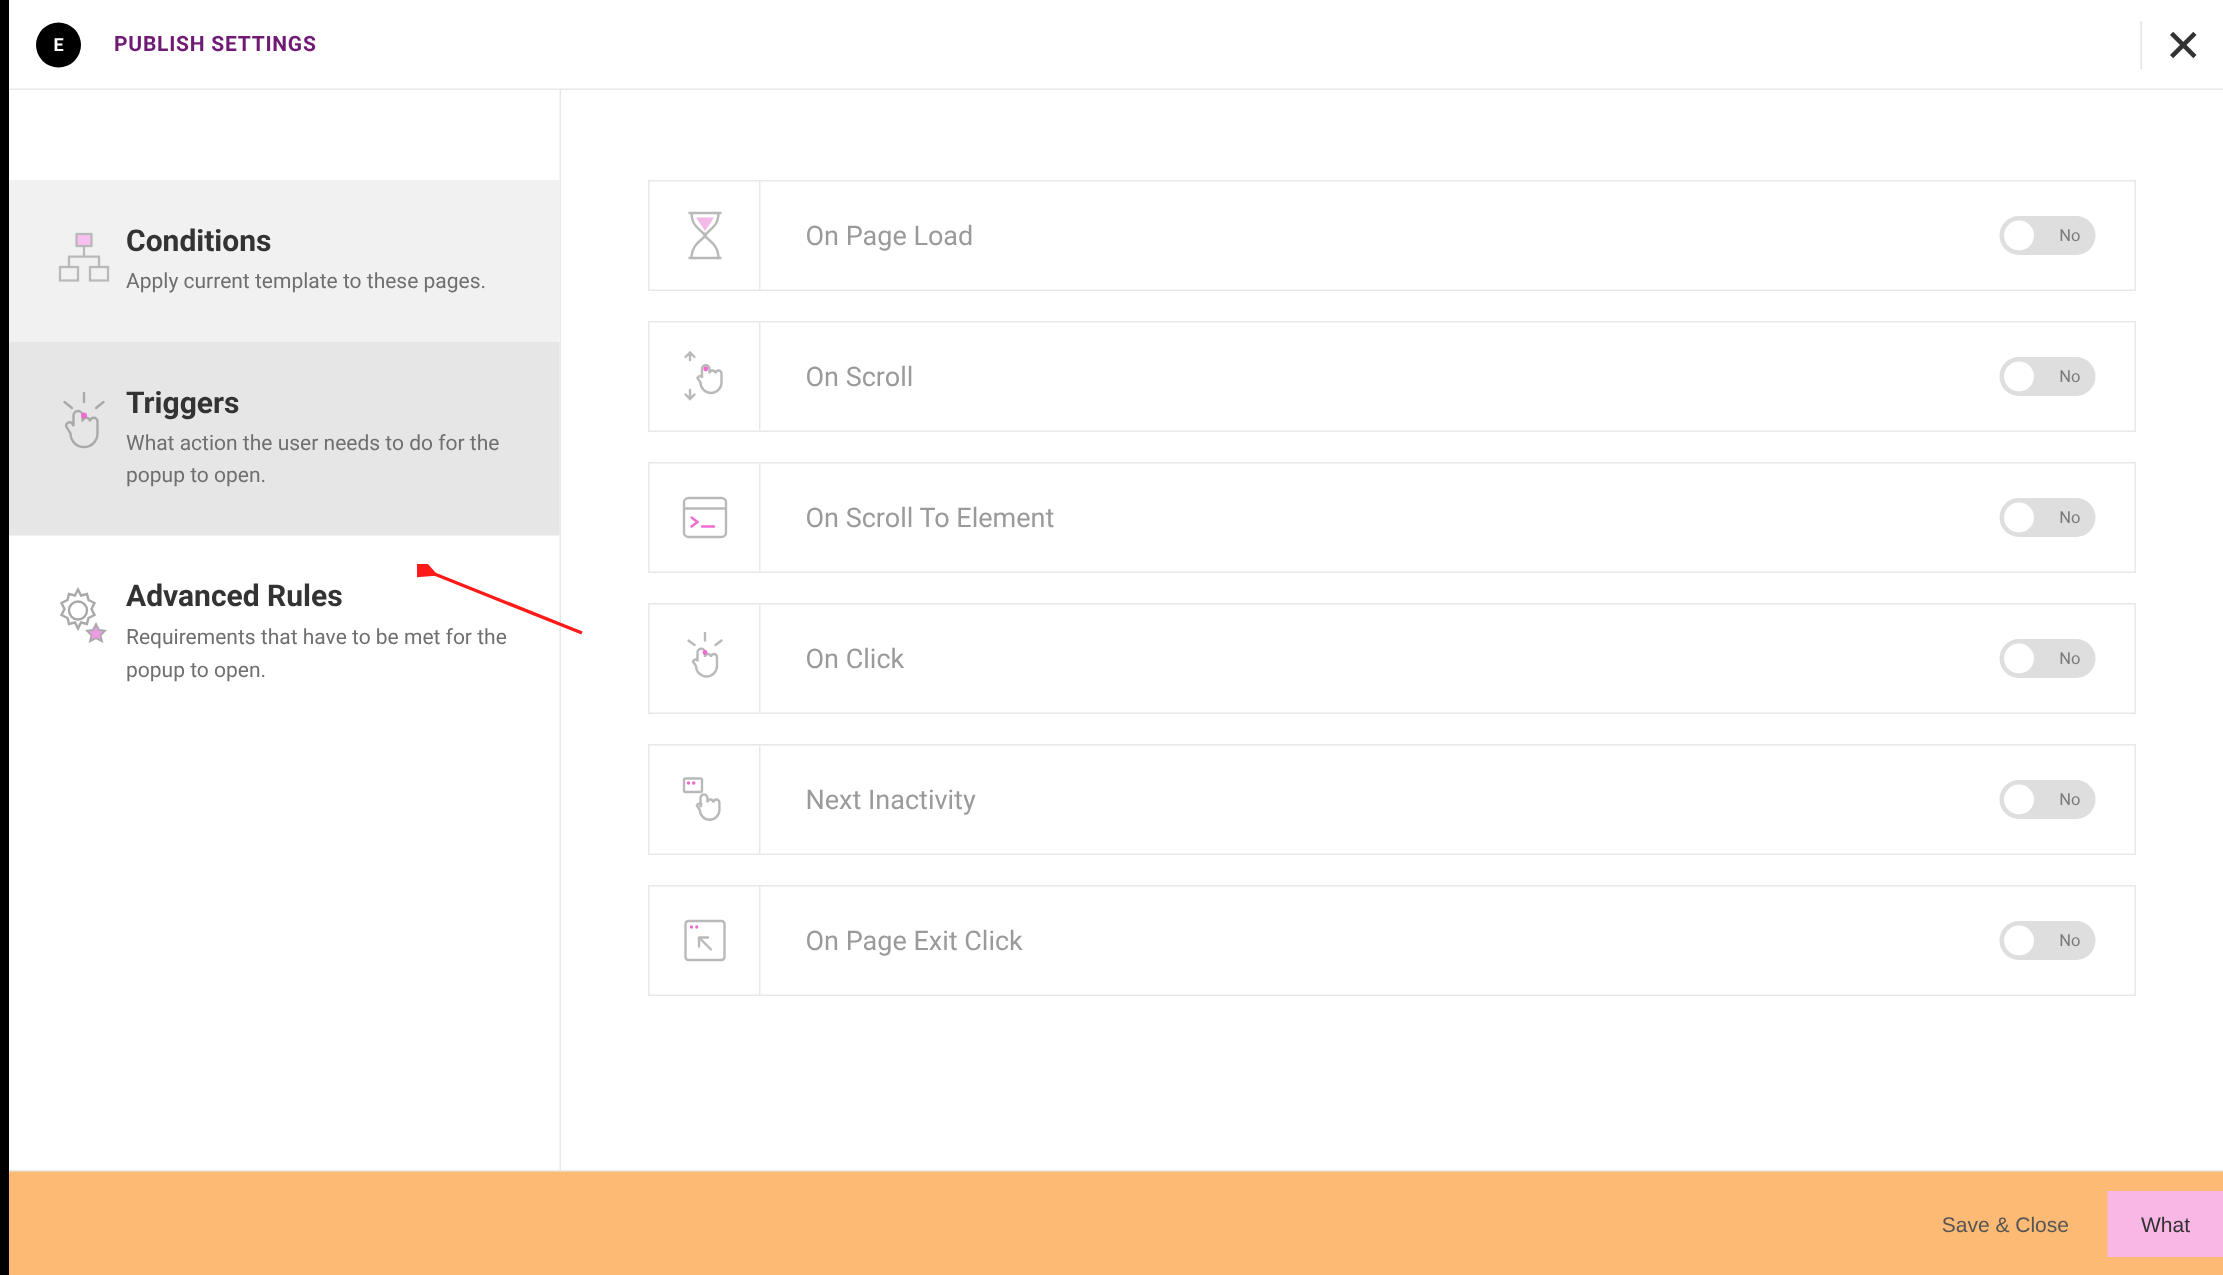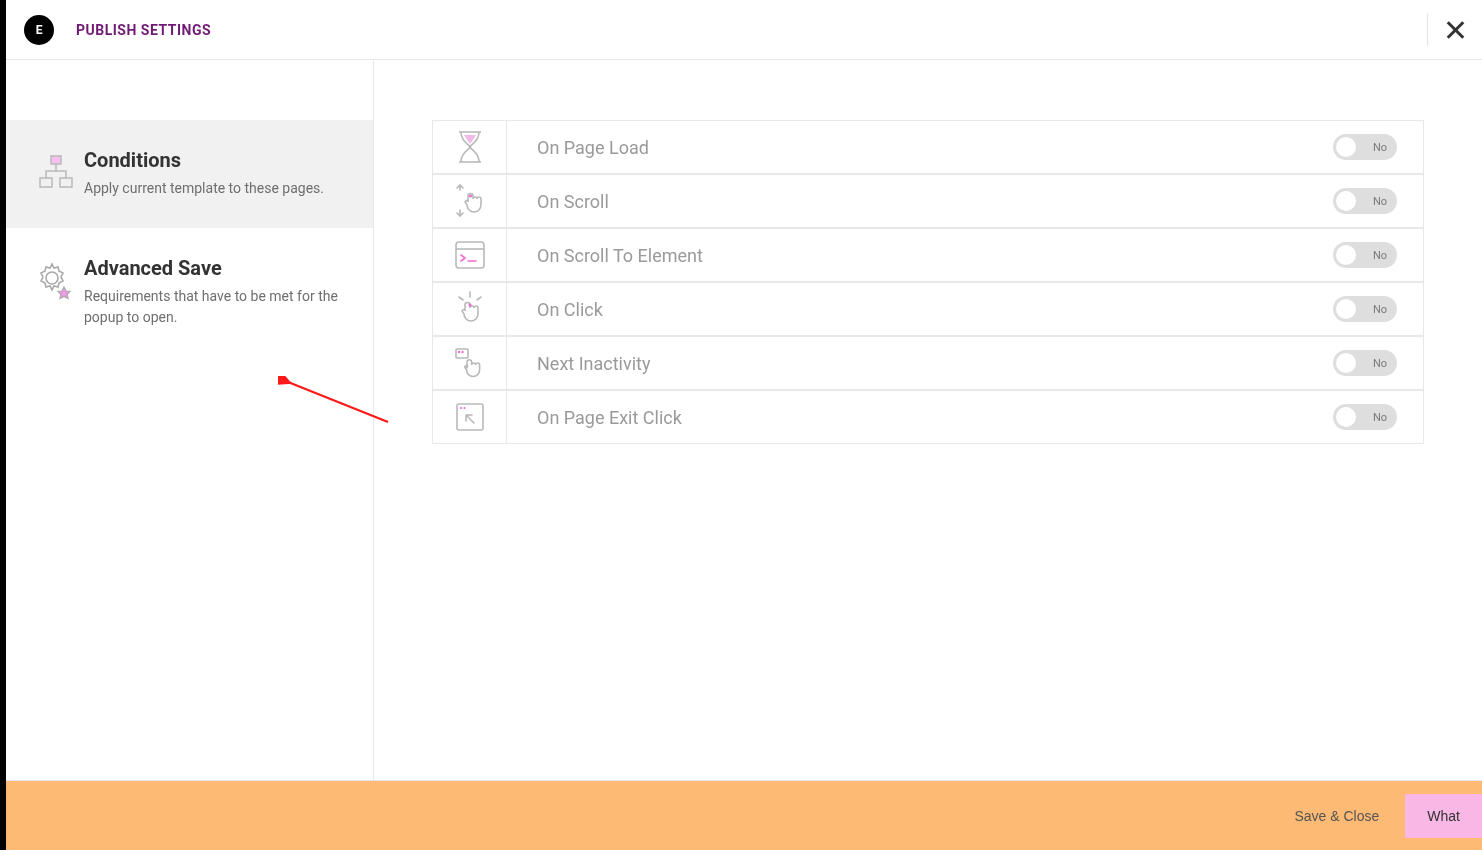--- a/index.html
+++ b/index.html
@@ -99,22 +99,22 @@
   .main {
     position: absolute;
     left: 374px; right: 0; top: 60px; bottom: 70px;
     padding: 60px 58px 20px 58px;
     overflow: auto;
   }
   .trigger-row {
     display: flex;
     align-items: center;
     border: 1px solid #e8e8e8;
-    height: 54px;
-    margin-bottom: 0;
+    height: 74px;
+    margin-bottom: 20px;
     background: #fff;
   }
   .trigger-icon-cell {
     width: 74px; height: 100%;
     border-right: 1px solid #e8e8e8;
     display: flex; align-items: center; justify-content: center;
   }
   .trigger-label {
     flex: 1;
     font-size: 18px;
@@ -211,33 +211,50 @@
         <rect x="24" y="26" width="12" height="9" fill="none" stroke="#b9b9b9" stroke-width="1.5"></rect>
         <path d="M20 12 V19 M10 26 V19 H30 V26" fill="none" stroke="#b9b9b9" stroke-width="1.5"></path>
       </svg>
     </div>
     <div class="sidebar-text">
       <div class="sidebar-title">Conditions</div>
       <div class="sidebar-desc">Apply current template to these pages.</div>
     </div>
   </div>
 
+  <div class="sidebar-item active">
+    <div class="sidebar-icon-wrap">
+      <svg width="42" height="44" viewBox="0 0 42 44">
+        <g stroke="#a9a9a9" stroke-width="1.6" fill="none" stroke-linecap="round">
+          <line x1="21" y1="2" x2="21" y2="8"></line>
+          <line x1="8" y1="8" x2="13" y2="12"></line>
+          <line x1="34" y1="8" x2="29" y2="12"></line>
+          <path d="M14 24 V17 a3 3 0 0 1 6 0 v4 a2.5 2.5 0 0 1 5 0 a2.5 2.5 0 0 1 5 0 v8 a9 9 0 0 1 -18 0 l-3 -5 a2.5 2.5 0 0 1 4 -2 z"></path>
+        </g>
+        <circle cx="21" cy="17" r="2" fill="#ee6dcf"></circle>
+      </svg>
+    </div>
+    <div class="sidebar-text">
+      <div class="sidebar-title">Triggers</div>
+      <div class="sidebar-desc">What action the user needs to do for the popup to open.</div>
+    </div>
+  </div>
 
   <div class="sidebar-item">
     <div class="sidebar-icon-wrap">
       <svg width="44" height="44" viewBox="0 0 44 44">
         <g fill="none" stroke="#a9a9a9" stroke-width="1.6">
           <circle cx="18" cy="18" r="6"></circle>
           <path d="M18 4 l2 4 4 -1 1 4 4 2 -2 4 2 4 -4 2 -1 4 -4 -1 -2 4 -2 -4 -4 1 -1 -4 -4 -2 2 -4 -2 -4 4 -2 1 -4 4 1 z"></path>
         </g>
         <path d="M30 27 l2 4 4 .5 -3 3 1 4 -4 -2 -4 2 1 -4 -3 -3 4 -.5 z" fill="#ee9ae5" stroke="#a9a9a9" stroke-width="1.2"></path>
       </svg>
     </div>
     <div class="sidebar-text">
-      <div class="sidebar-title">Advanced Save</div>
+      <div class="sidebar-title">Advanced Rules</div>
       <div class="sidebar-desc">Requirements that have to be met for the popup to open.</div>
     </div>
   </div>
 
 </div>
 
 <div class="main">
 
   <div class="trigger-row">
     <div class="trigger-icon-cell">

